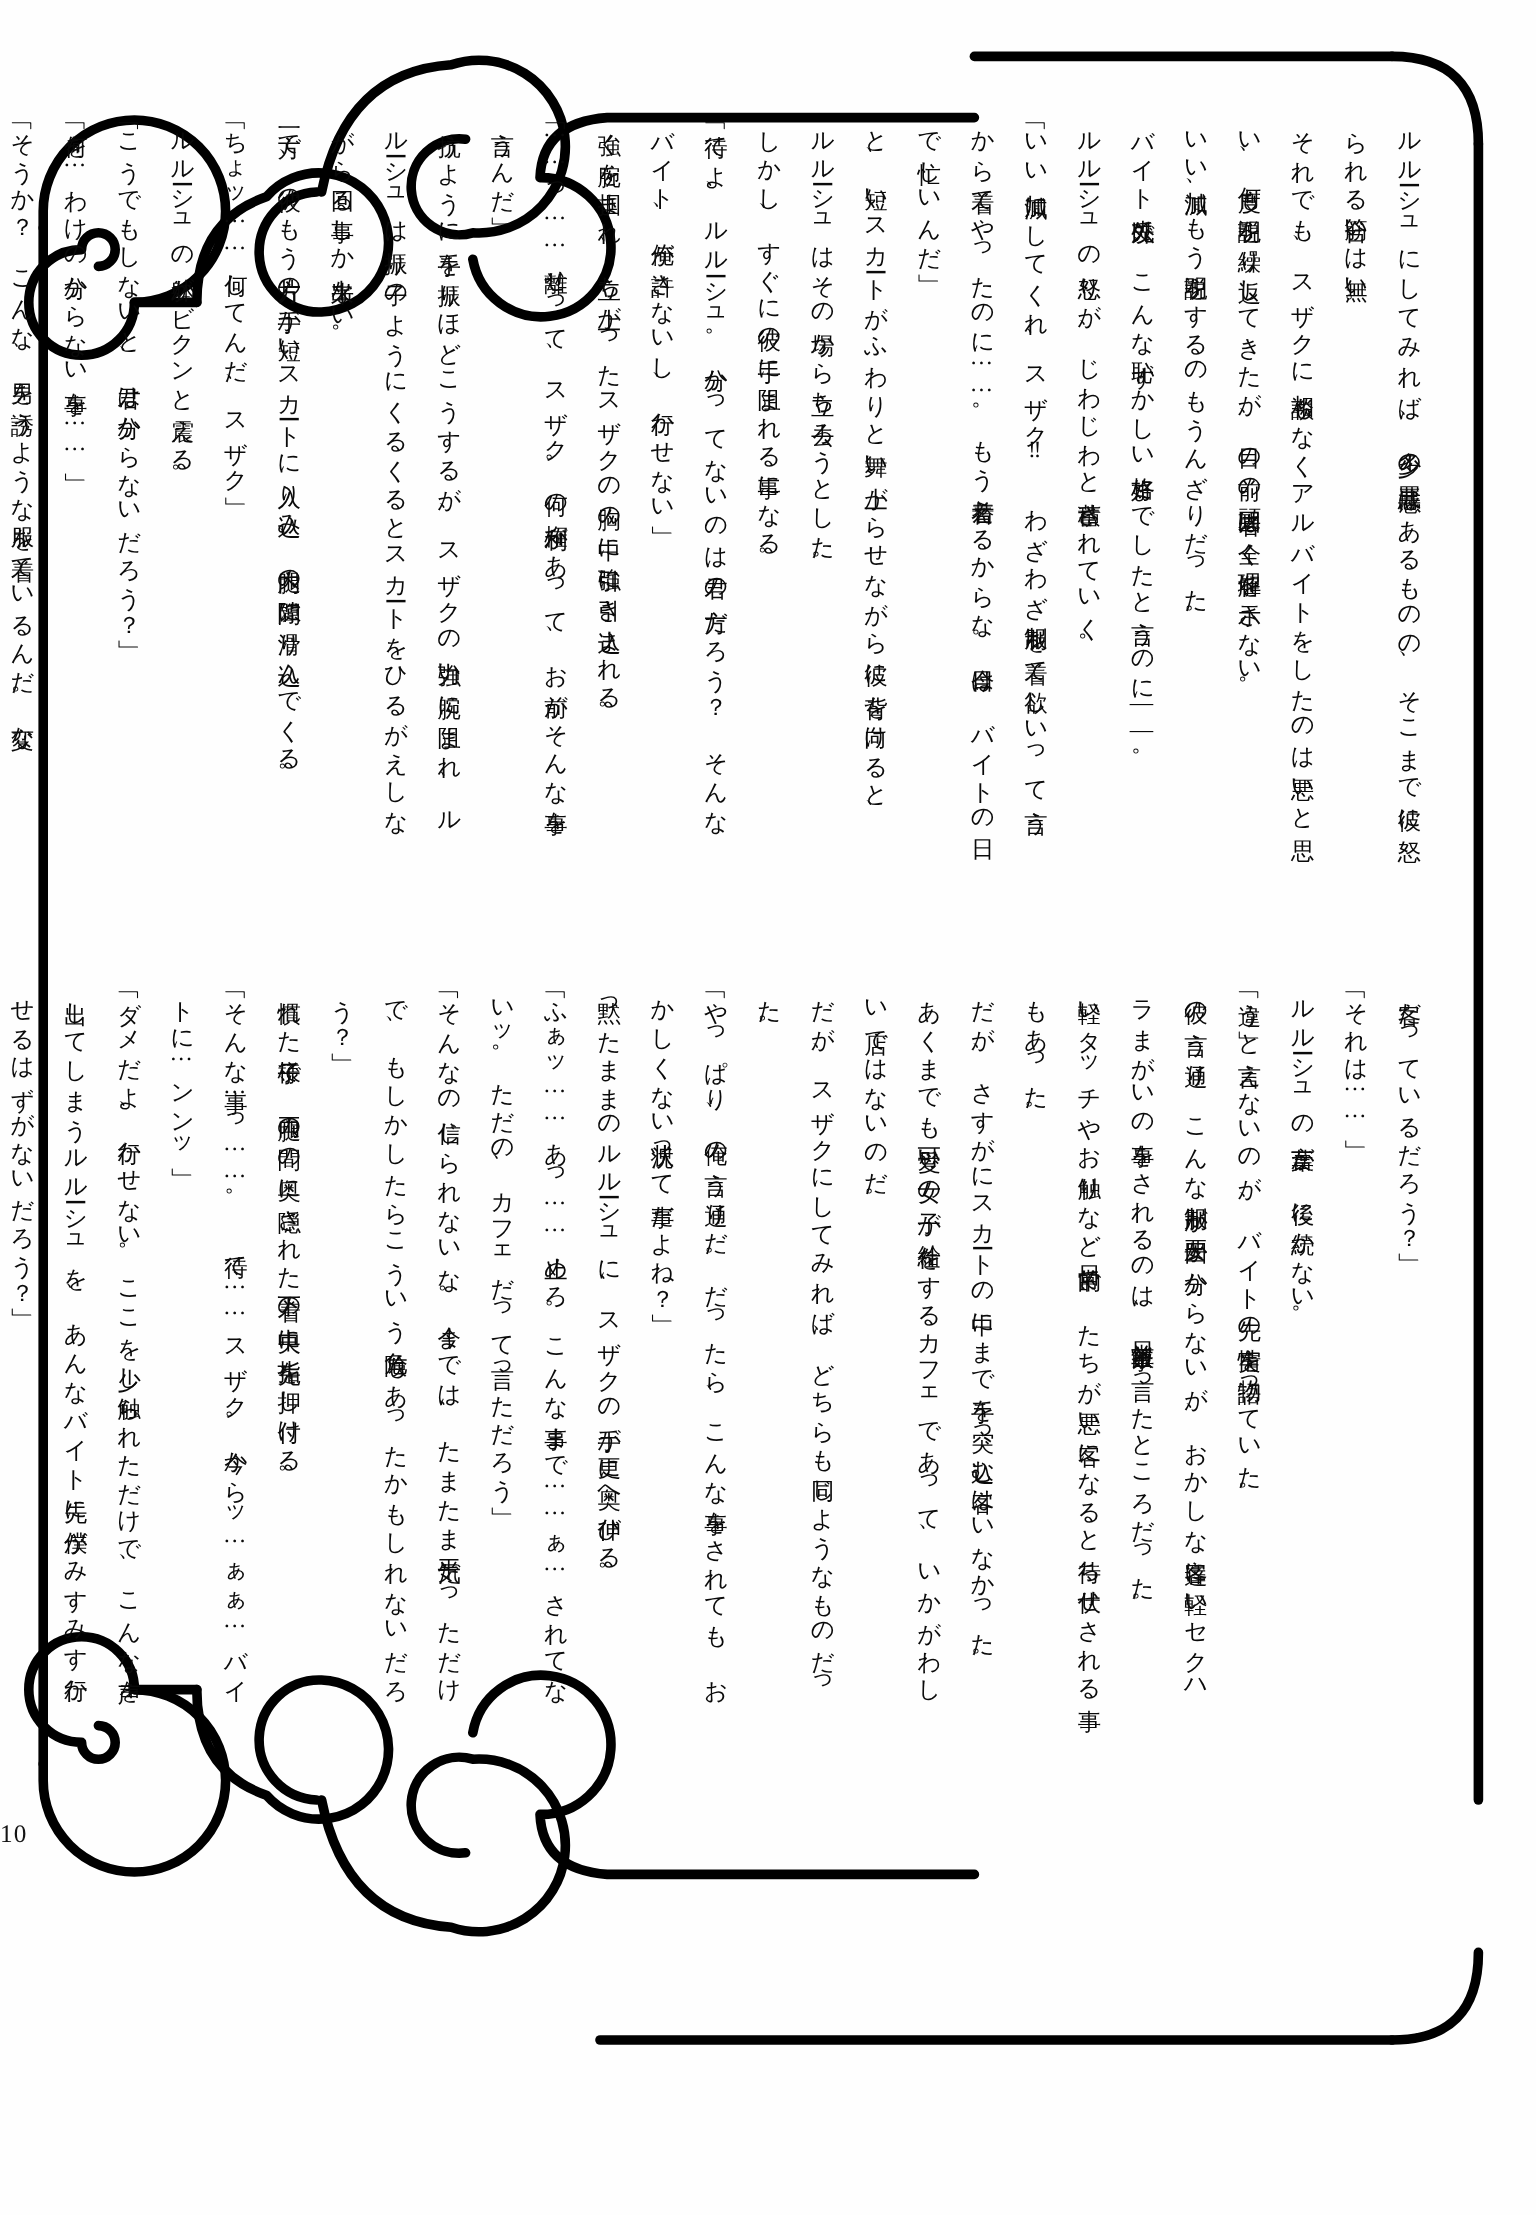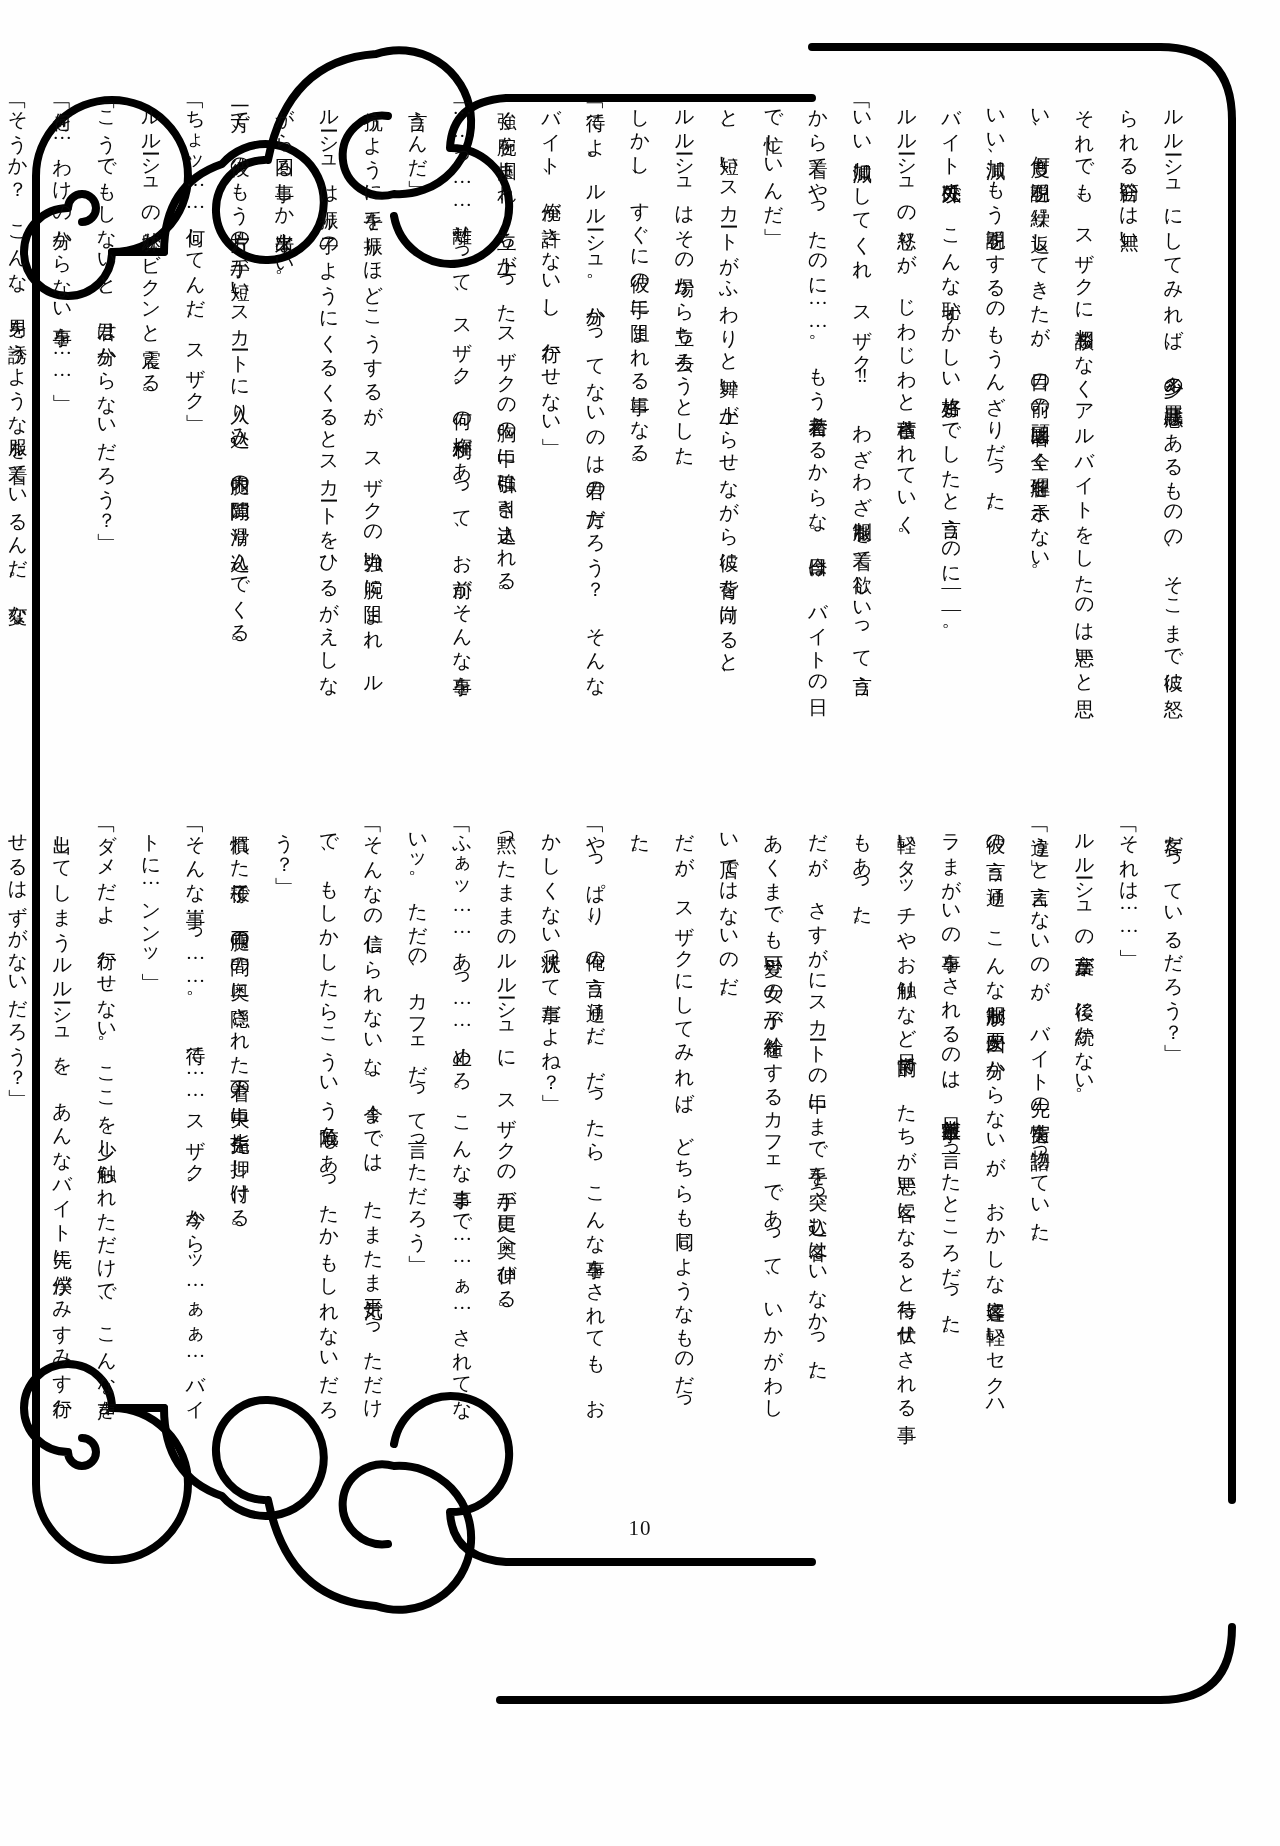--- a/index.html
+++ b/index.html
@@ -70,21 +70,20 @@
   .para.noindent {
     text-indent: 0;
   }
 
   
   #page-number {
     position: absolute;
     left: 0;
     right: 0;
     top: 1516px;
-    text-align: center;
     font-family: "Liberation Serif", "DejaVu Serif", serif;
     font-size: 21px;
     letter-spacing: 1px;
     color: #141414;
   }
 </style>
 </head>
 <body>
 
 <div id="page">

